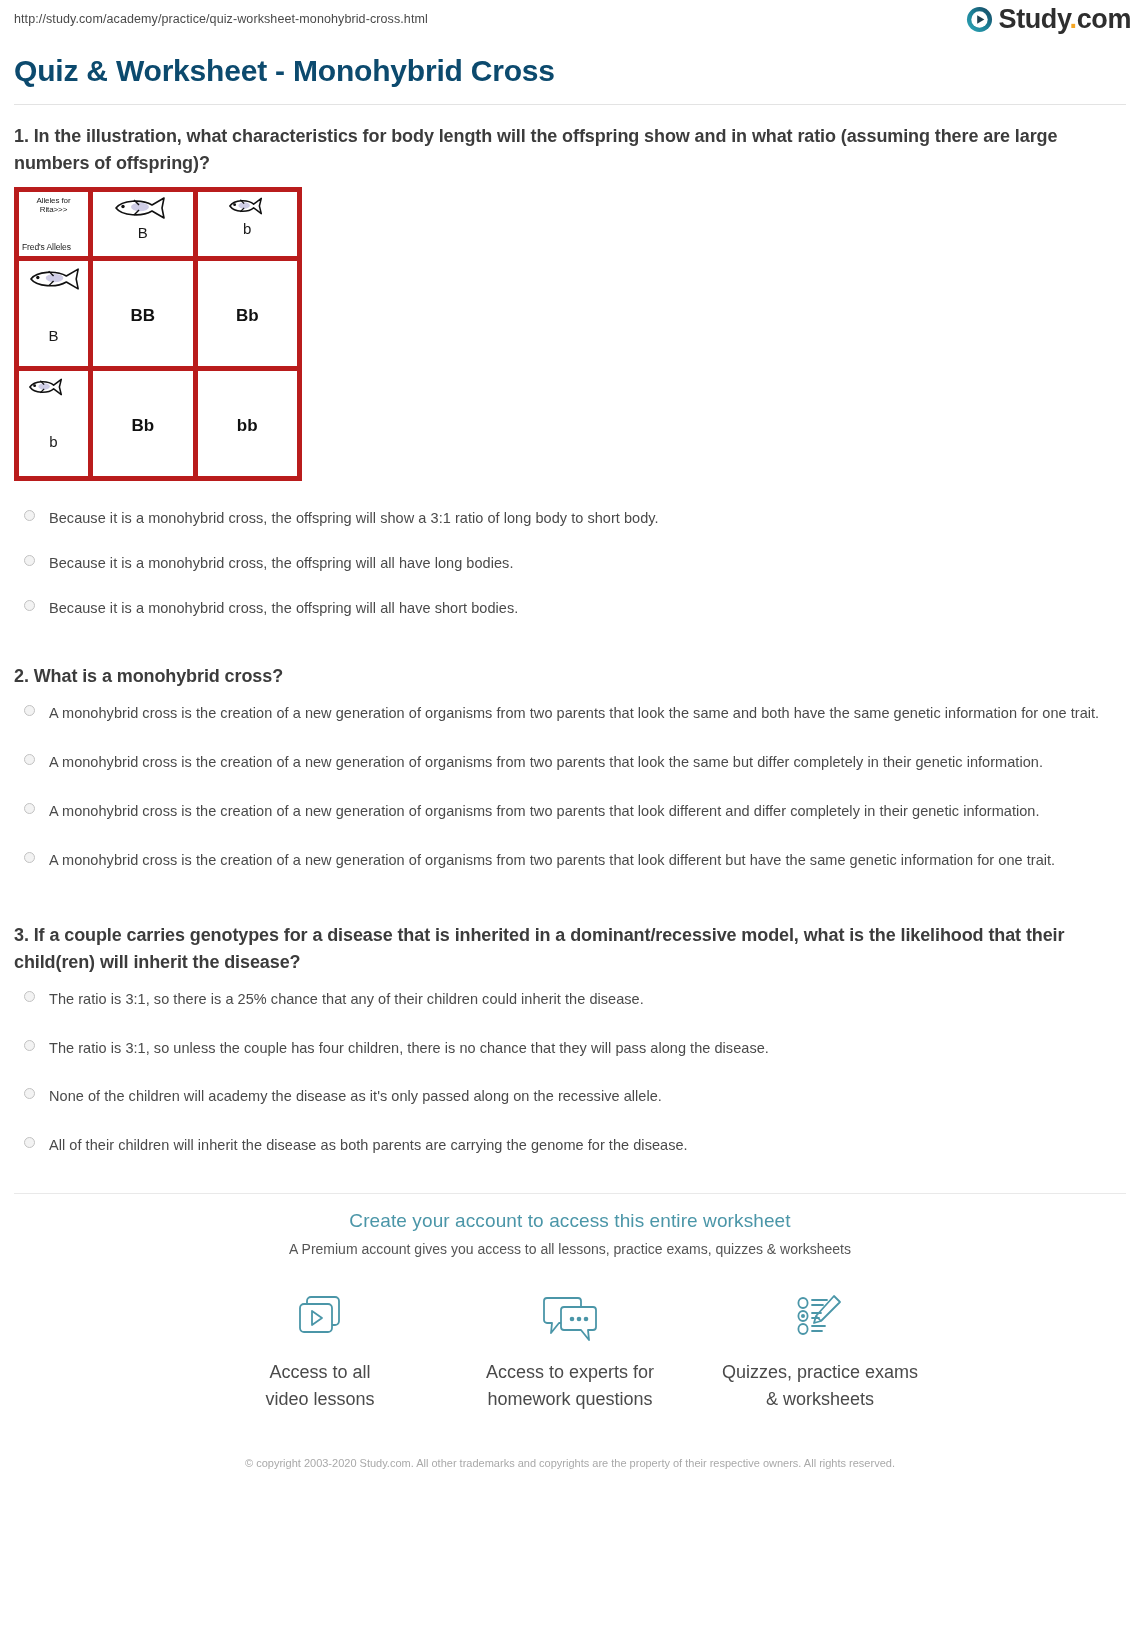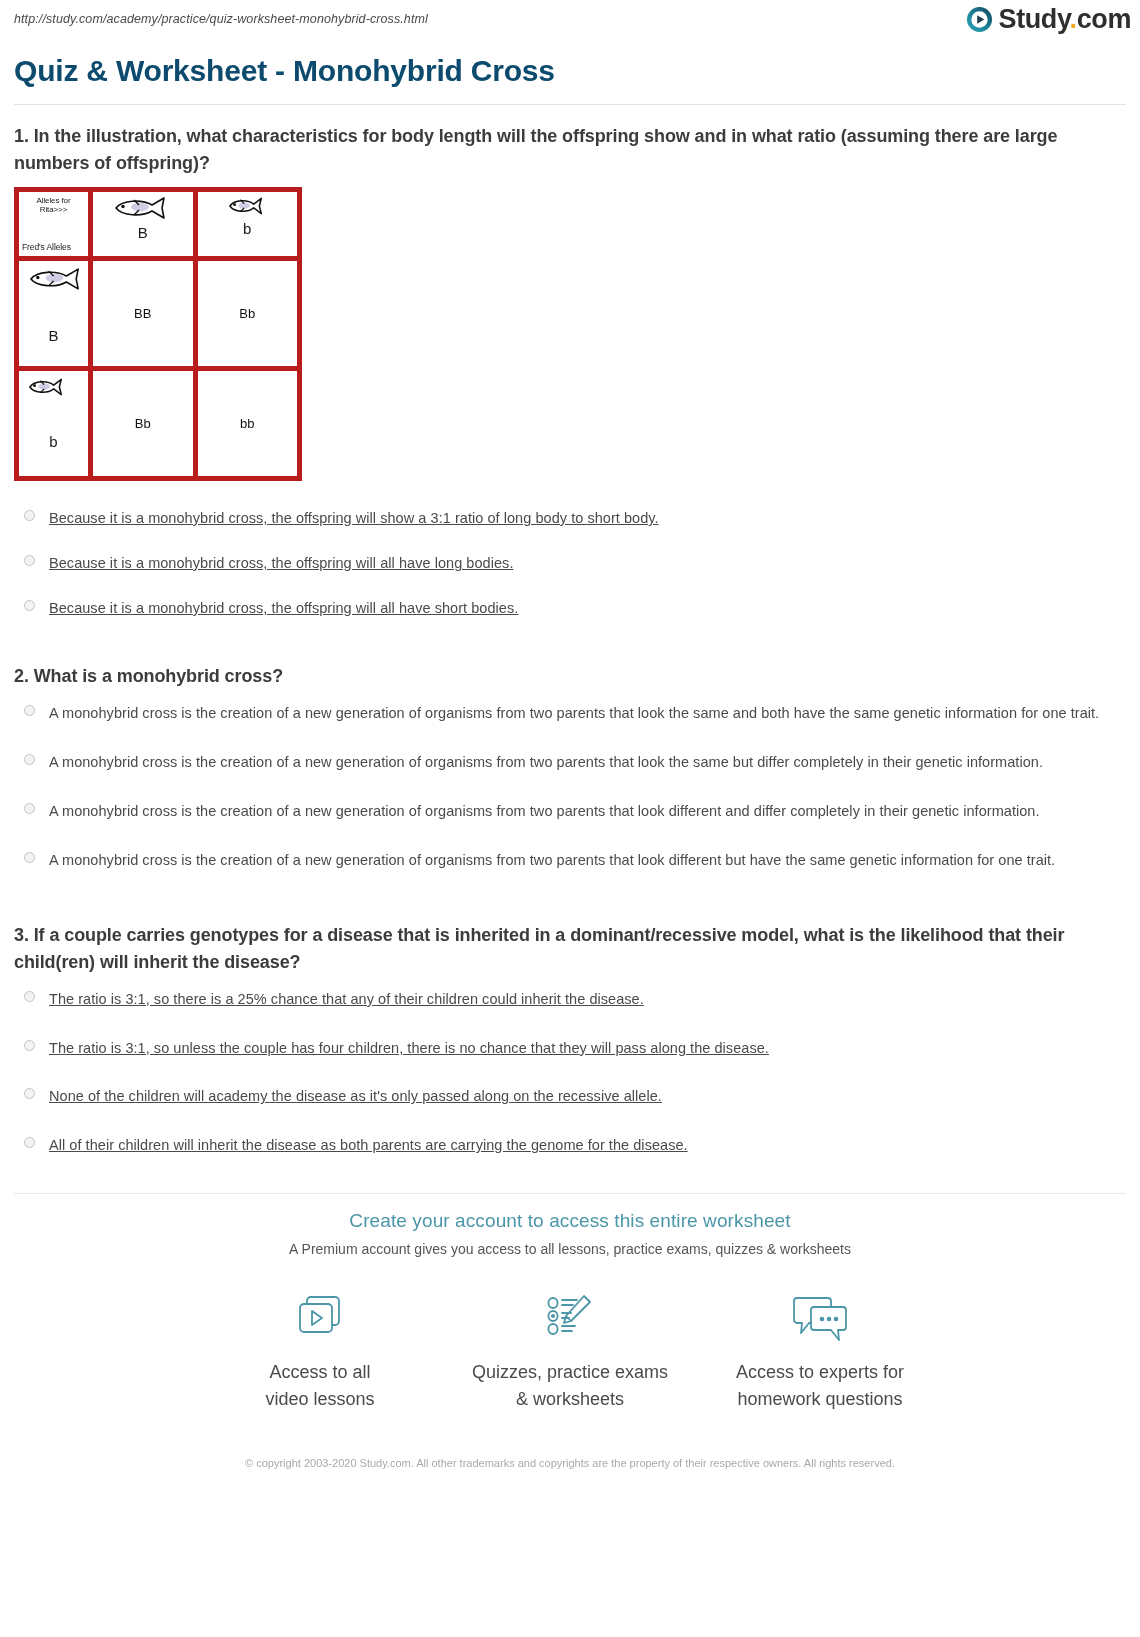--- a/index.html
+++ b/index.html
@@ -20,21 +20,20 @@
   .header {
     position: relative;
     height: 48px;
     padding: 12px 14px 0 14px;
   }
   .url {
     font-size: 12.5px;
     color: #4a4a4a;
     letter-spacing: 0.1px;
     white-space: nowrap;
-    font-style: italic;
   }
   .logo {
     position: absolute;
     right: 9px;
     top: 6px;
     display: flex;
     align-items: center;
     gap: 6px;
   }
   .logo-mark { width: 27px; height: 27px; display: block; }
@@ -88,21 +87,21 @@
     background: #f3f3f3;
     margin: 5px 14px 0 10px;
   }
   .option-label {
     font-size: 14.5px;
     color: #4a4a4a;
     line-height: 1.85;
     letter-spacing: 0.05px;
     white-space: pre-wrap;
   }
-  .opt-nowrap .option-label { white-space: nowrap; text-decoration: underline; }
+  .opt-nowrap .option-label { white-space: nowrap; }
 
   
   .punnett {
     margin-top: 10px;
     border-collapse: collapse;
     table-layout: fixed;
     width: 288px;
   }
   .punnett td {
     border: 5px solid #b91c1c;
@@ -121,21 +120,21 @@
   .pn-corner .lbl-bot {
     font-size: 8.5px;
     color: #1a1a1a;
     display: block;
     text-align: left;
     margin-top: 28px;
     letter-spacing: -0.1px;
   }
   .pn-head { height: 68px; padding: 4px 0 0 0; }
   .pn-side { width: 74px; height: 110px; padding: 6px 0 0 0; }
-  .pn-cell { height: 110px; font-size: 13px; font-weight: 400; color: #111; }
+  .pn-cell { height: 110px; font-size: 17px; font-weight: 700; color: #111; }
   .pn-cell span { display: block; margin-top: 44px; }
   .allele {
     display: block;
     font-size: 15px;
     color: #1a1a1a;
     font-weight: 400;
   }
   .pn-head .allele { margin-top: 4px; }
   .pn-side .allele { margin-top: 36px; }
   .fishwrap { display: flex; justify-content: center; }
@@ -364,46 +363,46 @@
           <rect x="7" y="11" width="32" height="28" rx="4" fill="#ffffff" stroke="#4b96a8" stroke-width="1.8"></rect>
           <path d="M19 18 L29 25 L19 32 Z" fill="none" stroke="#4b96a8" stroke-width="1.8" stroke-linejoin="round"></path>
         </svg>
       </div>
       <div class="perk-label">Access to all
 video lessons</div>
     </div>
 
     <div class="perk">
       <div class="perk-icon">
+        <svg width="56" height="52" viewBox="0 0 56 52">
+          <path d="M5 5 H36 A3 3 0 0 1 39 8 V27 A3 3 0 0 1 36 30 H17 L9 40 L10 30 H5 A3 3 0 0 1 2 27 V8 A3 3 0 0 1 5 5 Z" fill="#ffffff" stroke="#4b96a8" stroke-width="1.8" stroke-linejoin="round"></path>
+          <path d="M22 14 H51 A3 3 0 0 1 54 17 V34 A3 3 0 0 1 51 37 H46 L47 47 L39 37 H22 A3 3 0 0 1 19 34 V17 A3 3 0 0 1 22 14 Z" fill="#ffffff" stroke="#4b96a8" stroke-width="1.8" stroke-linejoin="round"></path>
+          <circle cx="30" cy="26" r="2.3" fill="#4b96a8"></circle>
+          <circle cx="37" cy="26" r="2.3" fill="#4b96a8"></circle>
+          <circle cx="44" cy="26" r="2.3" fill="#4b96a8"></circle>
+        </svg>
+      </div>
+      <div class="perk-label">Access to experts for
+homework questions</div>
+    </div>
+
+    <div class="perk">
+      <div class="perk-icon">
         <svg width="54" height="52" viewBox="0 0 54 52">
           <ellipse cx="10" cy="10" rx="4.6" ry="5" fill="none" stroke="#4b96a8" stroke-width="1.8"></ellipse>
           <ellipse cx="10" cy="23" rx="4.6" ry="5" fill="none" stroke="#4b96a8" stroke-width="1.8"></ellipse>
           <ellipse cx="10" cy="36" rx="4.6" ry="5" fill="none" stroke="#4b96a8" stroke-width="1.8"></ellipse>
           <circle cx="10" cy="23" r="2" fill="#4b96a8"></circle>
           <path d="M19 7 H34 M19 12 H30" stroke="#4b96a8" stroke-width="1.8" stroke-linecap="round"></path>
           <path d="M19 20 H28 M19 25 H26" stroke="#4b96a8" stroke-width="1.8" stroke-linecap="round"></path>
           <path d="M19 33 H32 M19 38 H29" stroke="#4b96a8" stroke-width="1.8" stroke-linecap="round"></path>
           <path d="M41 3 L47 9 L28 28 L21 30 L23 23 Z" fill="none" stroke="#4b96a8" stroke-width="1.8" stroke-linejoin="round"></path>
           <path d="M23 23 L28 28" stroke="#4b96a8" stroke-width="1.6"></path>
         </svg>
       </div>
       <div class="perk-label">Quizzes, practice exams
 &amp; worksheets</div>
     </div>
 
-    <div class="perk">
-      <div class="perk-icon">
-        <svg width="56" height="52" viewBox="0 0 56 52">
-          <path d="M5 5 H36 A3 3 0 0 1 39 8 V27 A3 3 0 0 1 36 30 H17 L9 40 L10 30 H5 A3 3 0 0 1 2 27 V8 A3 3 0 0 1 5 5 Z" fill="#ffffff" stroke="#4b96a8" stroke-width="1.8" stroke-linejoin="round"></path>
-          <path d="M22 14 H51 A3 3 0 0 1 54 17 V34 A3 3 0 0 1 51 37 H46 L47 47 L39 37 H22 A3 3 0 0 1 19 34 V17 A3 3 0 0 1 22 14 Z" fill="#ffffff" stroke="#4b96a8" stroke-width="1.8" stroke-linejoin="round"></path>
-          <circle cx="30" cy="26" r="2.3" fill="#4b96a8"></circle>
-          <circle cx="37" cy="26" r="2.3" fill="#4b96a8"></circle>
-          <circle cx="44" cy="26" r="2.3" fill="#4b96a8"></circle>
-        </svg>
-      </div>
-      <div class="perk-label">Access to experts for
-homework questions</div>
-    </div>
-
   </div>
 
   <div class="copyright">© copyright 2003-2020 Study.com. All other trademarks and copyrights are the property of their respective owners. All rights reserved.</div>
 </div>
 
 </body></html>

